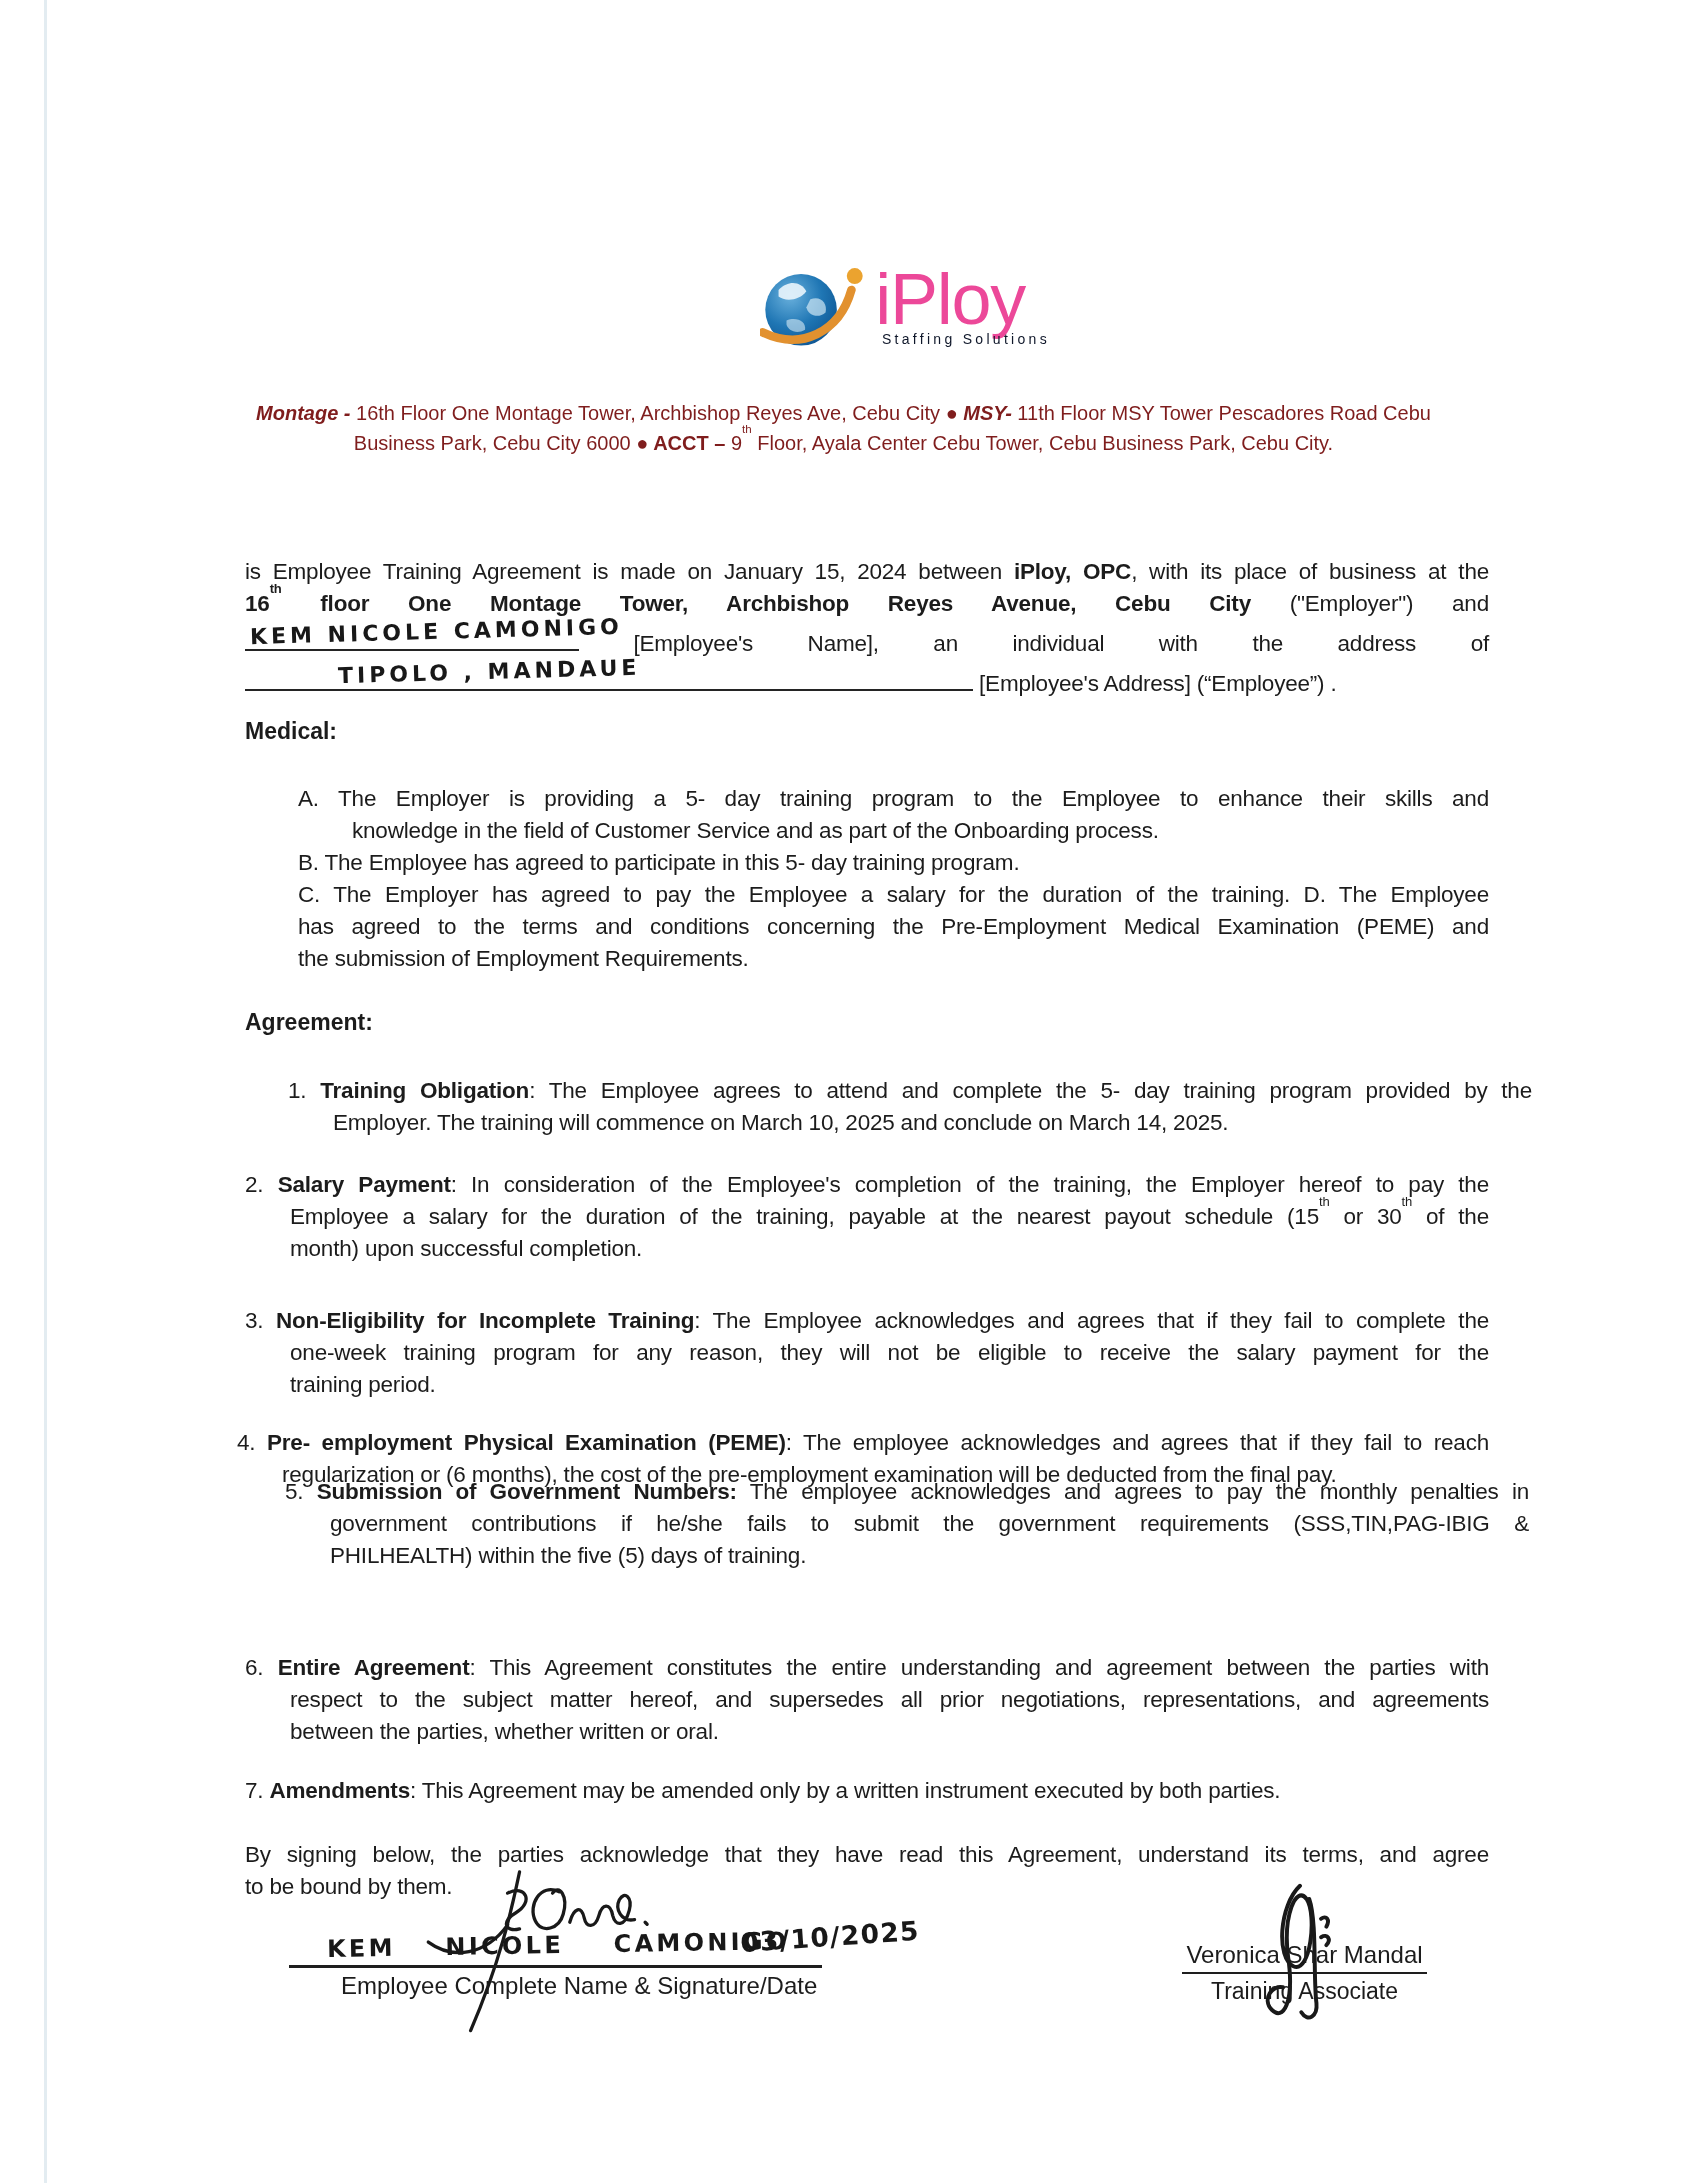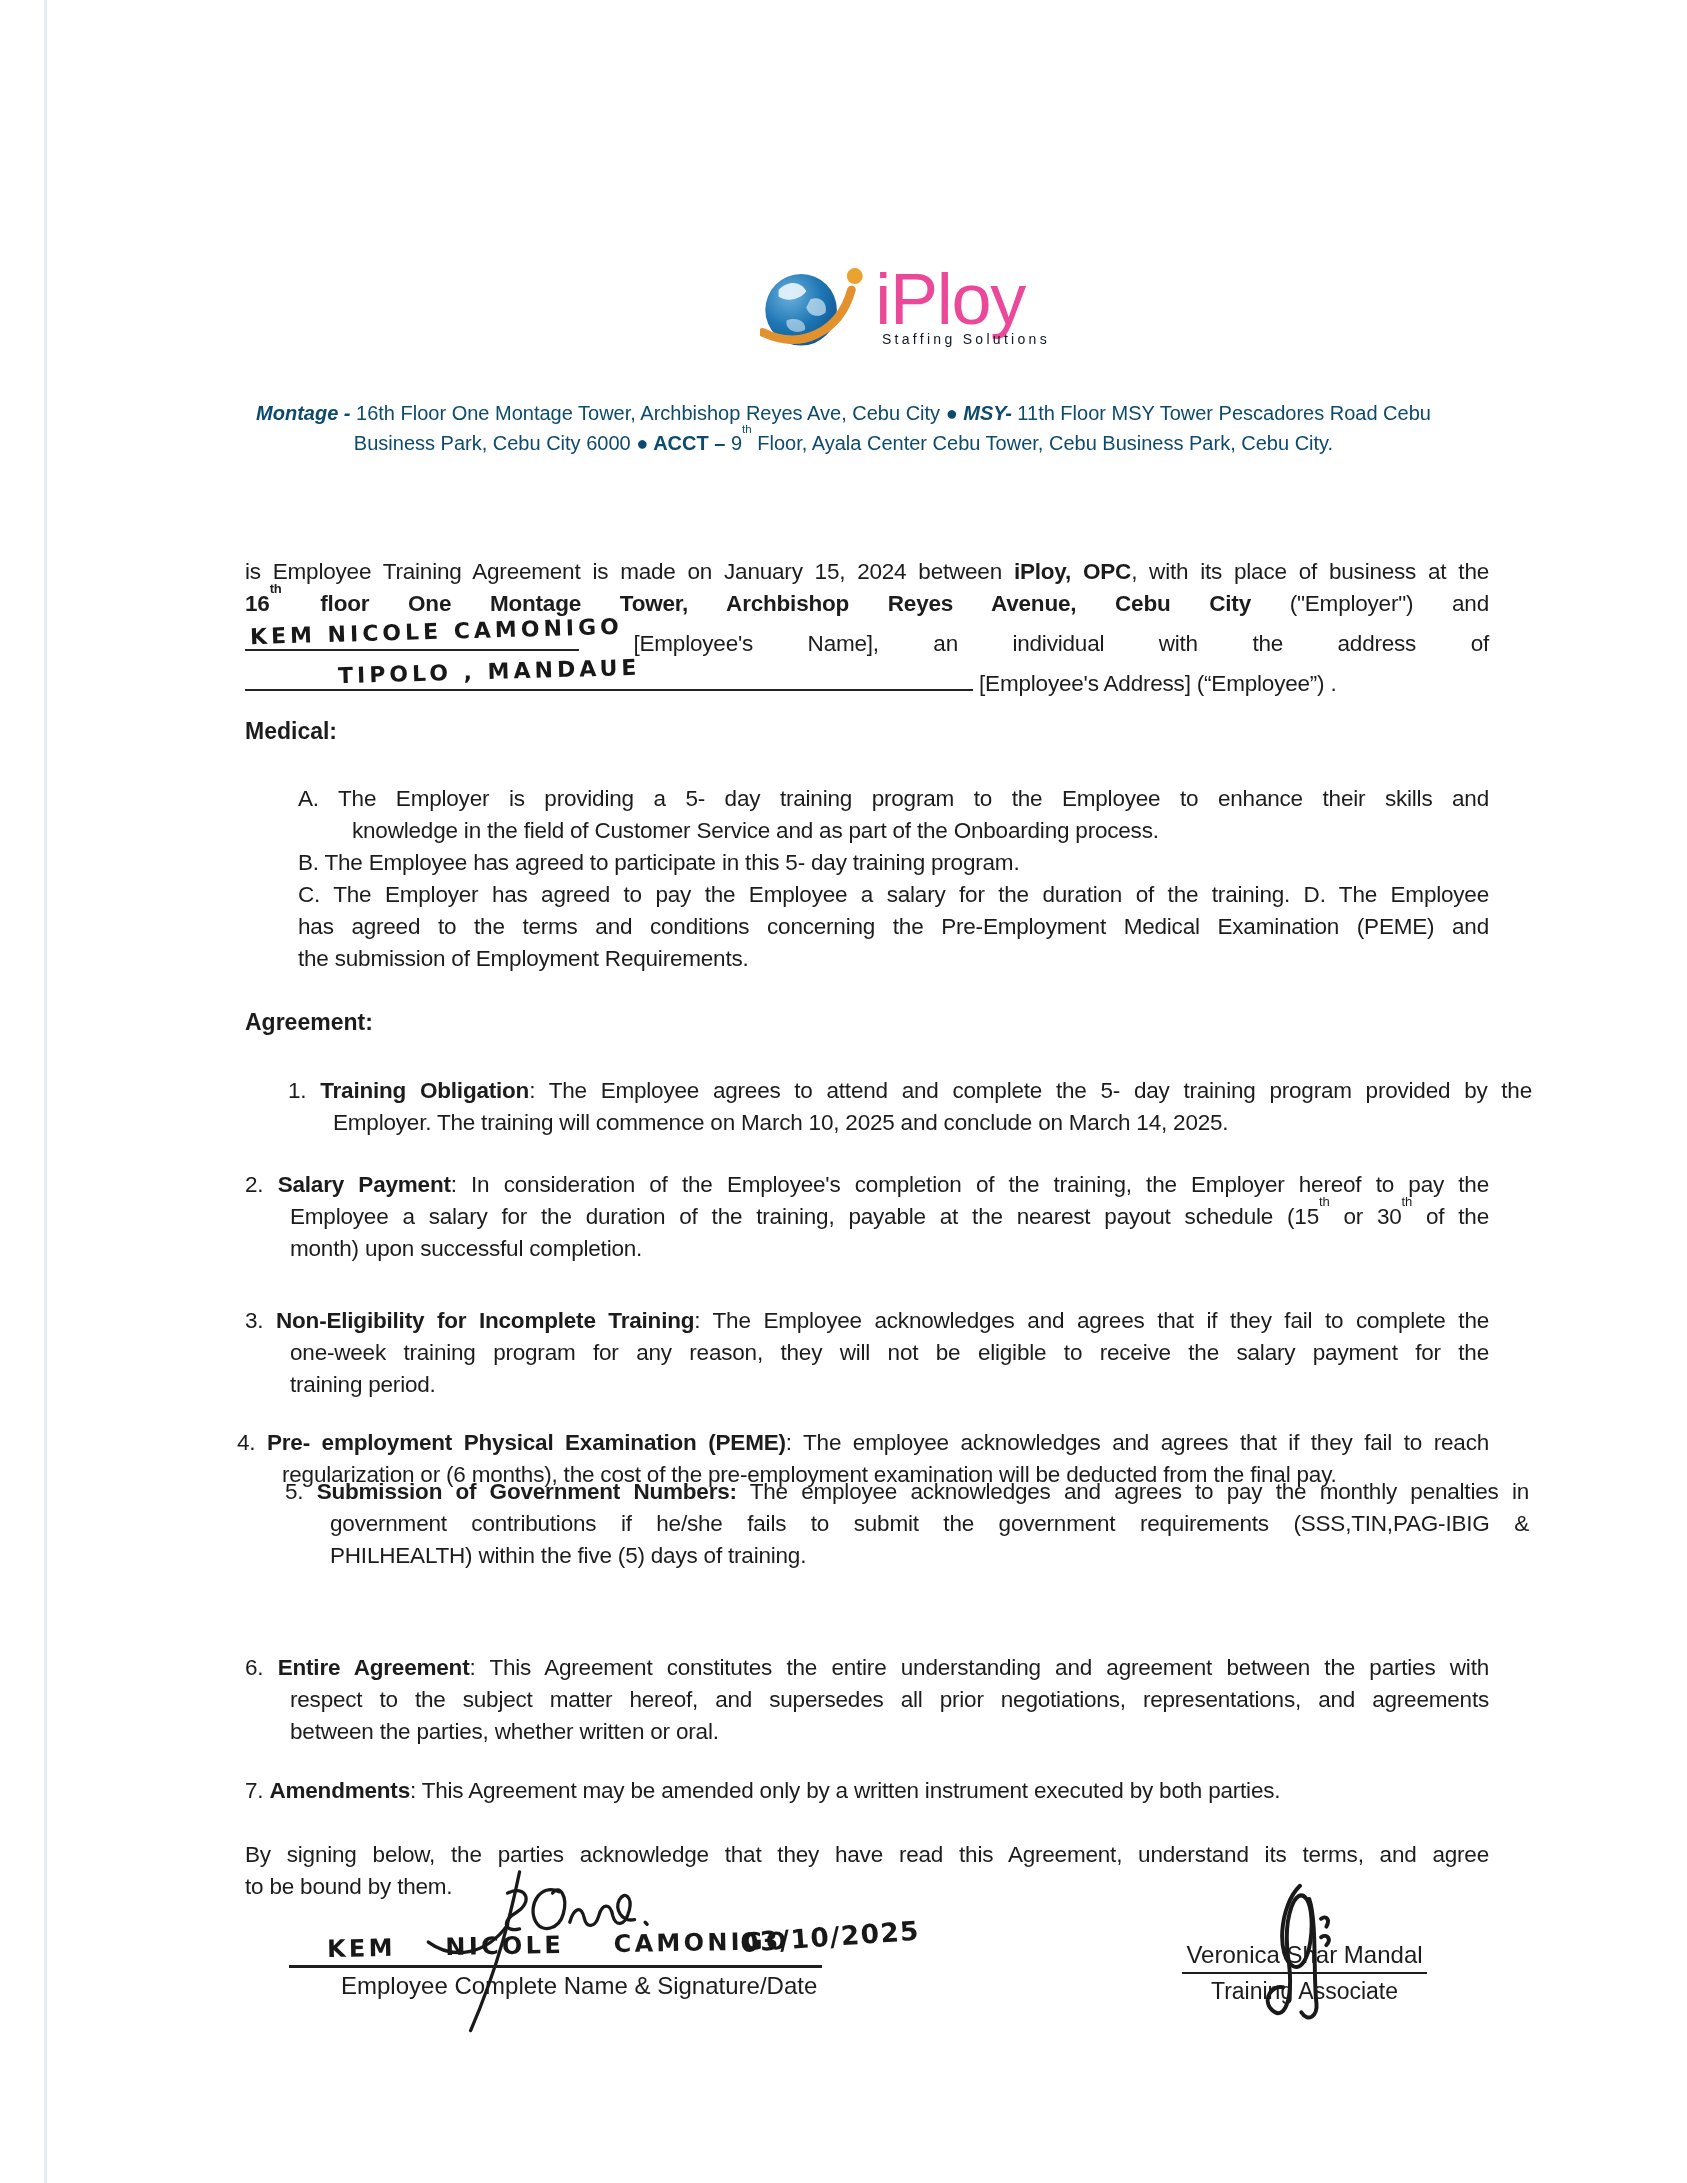--- a/index.html
+++ b/index.html
@@ -22,21 +22,21 @@
         letter-spacing:4px;white-space:nowrap;display:inline-block;}
   .fill .hand{font-size:22px;transform:rotate(-1.6deg);position:absolute;bottom:1.3px;left:5.3px;}
   .addr-fill .hand{left:93px;}
   
   .logo{position:absolute;left:760px;top:262px;display:flex;align-items:flex-start;}
   .brand-wrap{margin-left:9.3px;margin-top:6.6px;}
   .brand{font-size:72px;font-weight:normal;color:#ec4899;letter-spacing:-1.3px;line-height:61px;font-family:"Liberation Sans",sans-serif;}
   .tagline{font-size:14px;color:#0f172a;letter-spacing:3.3px;margin-top:1.3px;margin-left:6.6px;}
   
   .address{position:absolute;left:228px;top:398px;width:1231px;text-align:center;
-           font-size:20px;line-height:30px;color:#0c4a6e;}
+           font-size:20px;line-height:30px;color:#7f1d1d;}
   .address .bi{font-weight:bold;font-style:italic;}
   .address .bd{font-weight:bold;}
   
   .sigline{position:absolute;border-bottom:3.3px solid #1e1e1e;}
   .sig-emp-line{left:289px;top:1936px;width:533px;height:29px;}
   .sig-emp-hand{position:absolute;left:327px;top:1931px;font-size:24px;letter-spacing:3.3px;
                 word-spacing:38px;transform:rotate(-1deg);}
   .sig-emp-date{position:absolute;left:740px;top:1921px;font-size:26.5px;letter-spacing:1.3px;
                 transform:rotate(-4deg);}
   .sig-emp-label{position:absolute;left:341px;top:1972px;font-size:24px;}

